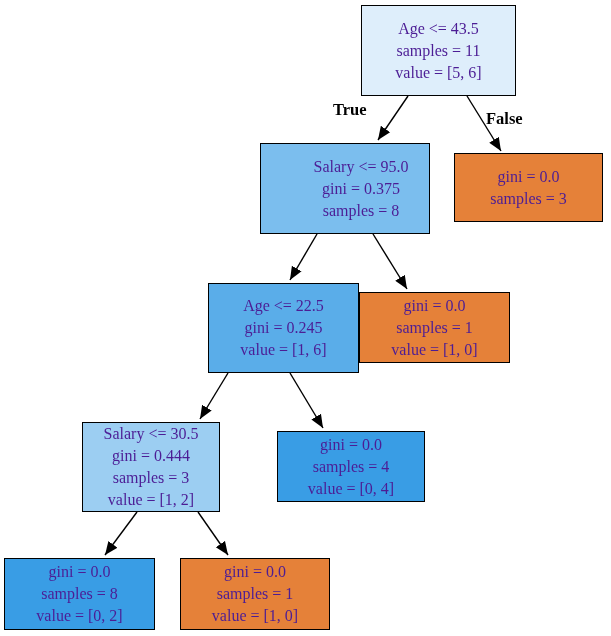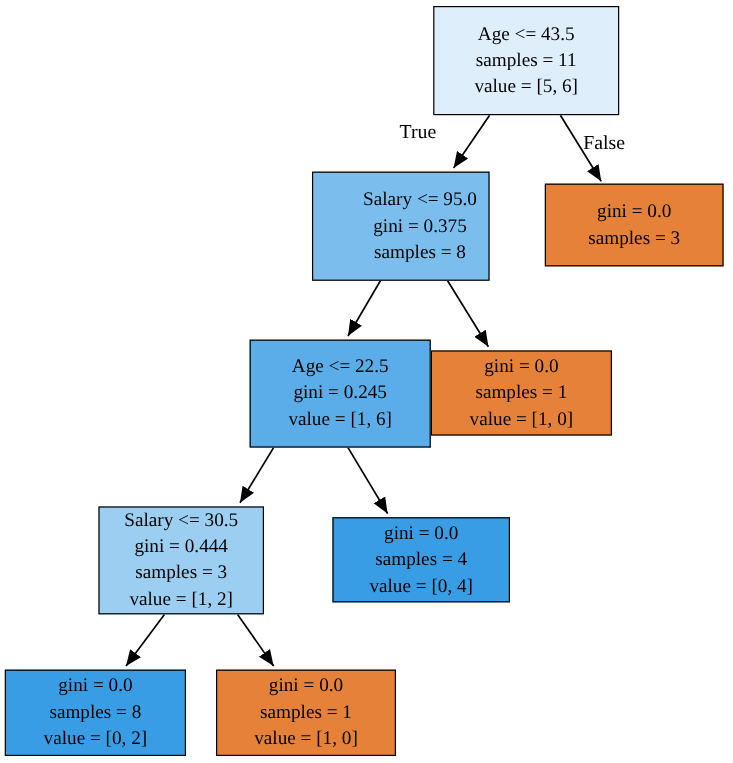--- a/index.html
+++ b/index.html
@@ -22,28 +22,29 @@
     position: absolute;
     z-index: 1;
     border: 1.4px solid #000000;
     box-sizing: border-box;
     display: flex;
     flex-direction: column;
     justify-content: center;
     text-align: center;
     font-size: 16px;
     line-height: 22px;
-    color: #000000;
+    color: #4c1d95;
     white-space: nowrap;
   }
   .edge-label {
     position: absolute;
     z-index: 2;
     font-size: 16.5px;
     color: #000000;
+    font-weight: bold;
   }
 </style>
 </head>
 <body>
 
 <div class="canvas">
 
   <svg class="edges" viewBox="0 0 611 636" xmlns="http://www.w3.org/2000/svg">
     <defs>
       <marker id="arrow" viewBox="0 0 10 10" refX="9.5" refY="5" markerWidth="10" markerHeight="10" orient="auto-start-reverse">
@@ -62,21 +63,21 @@
 
   <span class="edge-label" style="left:333px; top:100px;">True</span>
   <span class="edge-label" style="left:486px; top:109px;">False</span>
 
   <div class="node" style="left: 361px; top: 5px; width: 155px; height: 91px; background-color: rgb(222, 238, 251);">
     <div>Age &lt;= 43.5</div>
     <div>samples = 11</div>
     <div>value = [5, 6]</div>
   </div>
 
-  <div class="node" style="left: 260px; top: 143px; width: 148px; height: 91px; background-color: rgb(123, 190, 238); padding-left: 32px;">
+  <div class="node" style="left: 260px; top: 143px; width: 170px; height: 91px; background-color: rgb(123, 190, 238); padding-left: 32px;">
     <div>Salary &lt;= 95.0</div>
     <div>gini = 0.375</div>
     <div>samples = 8</div>
   </div>
 
   <div class="node" style="left: 454px; top: 153px; width: 149px; height: 69px; background-color: rgb(229, 129, 57);">
     <div>gini = 0.0</div>
     <div>samples = 3</div>
   </div>
 

